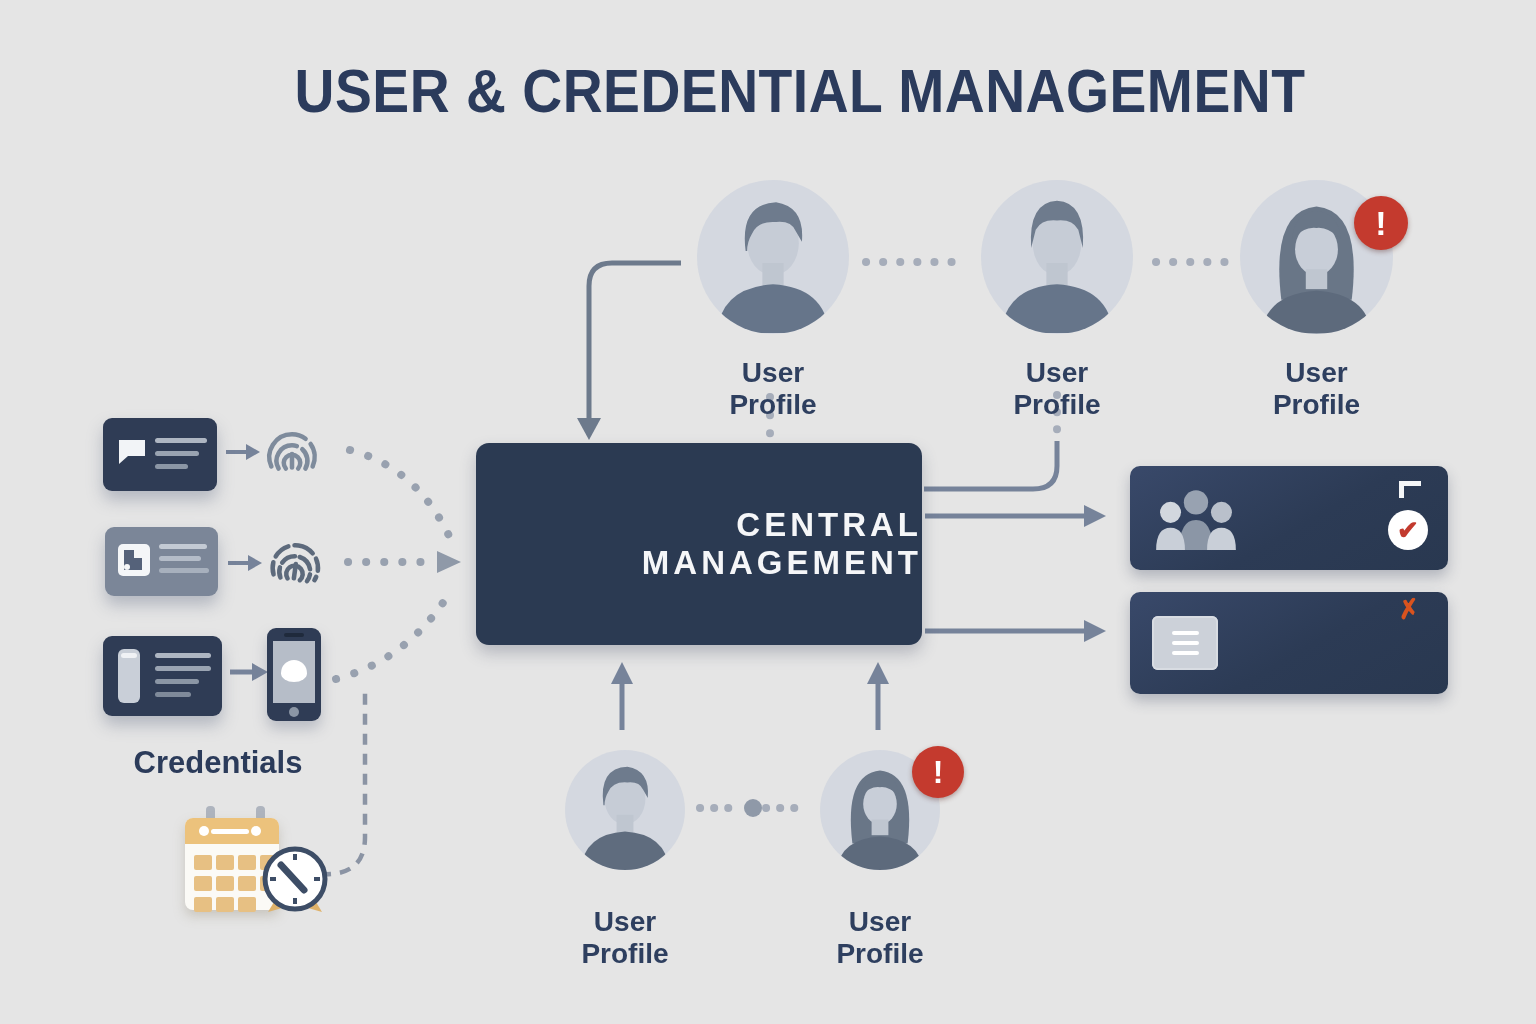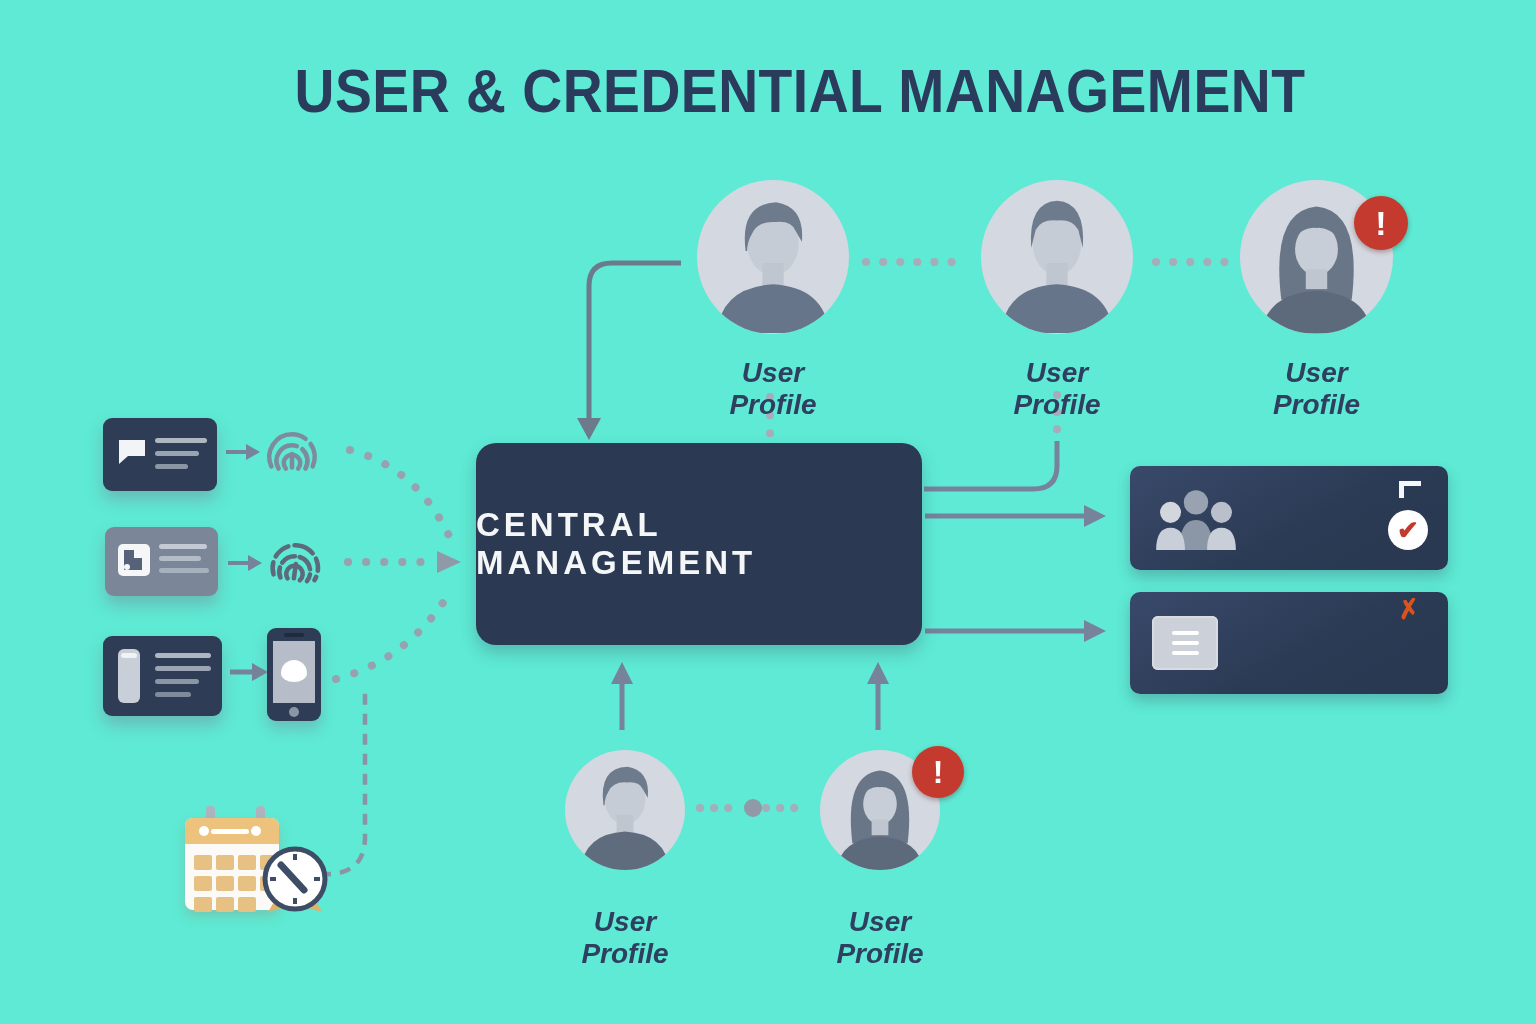--- a/index.html
+++ b/index.html
@@ -1,26 +1,26 @@
 <!DOCTYPE html>
 <html><head>
 <meta charset="utf-8">
 <style>
   html,body{margin:0;padding:0;background:#cfcfd6;}
-  .stage{position:relative;width:1536px;height:1024px;background:#5eead4;overflow:hidden;
+  .stage{position:relative;width:1536px;height:1024px;background:#e5e5e5;overflow:hidden;
          font-family:"Liberation Sans",sans-serif;}
   .abs{position:absolute;}
   
   .title{left:32px;top:58px;width:1536px;text-align:center;font-size:57px;font-weight:800;
          color:#2b3b5c;letter-spacing:.5px;transform:scale(.97,1.06);}
-  .node-label{font-size:28px;font-weight:700;color:#2e3f5f;text-align:center;font-style:italic;}
+  .node-label{font-size:28px;font-weight:700;color:#2e3f5f;text-align:center;}
   .section-label{font-size:31px;font-weight:700;color:#2b3b5a;}
   .caps{font-weight:800;letter-spacing:.5px;}
   
-  .navy-box{background:#2b3a52;border-radius:20px;box-shadow:0 8px 16px rgba(60,70,95,.28);}
+  .navy-box{background:#2b3a52;border-radius:13px;box-shadow:0 8px 16px rgba(60,70,95,.28);text-align:right;}
   .central{left:476px;top:443px;width:446px;height:202px;display:flex;align-items:center;justify-content:center;}
   .central span{color:#f5f6f8;font-size:33px;font-weight:800;letter-spacing:4px;}
   .out-box{background:linear-gradient(150deg,#39496a 0%,#2c3b55 55%,#293850 100%);
            border-radius:10px;box-shadow:0 7px 14px rgba(60,70,95,.3);}
   .out-label{color:#f3f5f8;font-size:27px;font-weight:800;letter-spacing:.5px;line-height:1.13;}
   
   .avatar{border-radius:50%;background:#d4d8e0;overflow:hidden;position:relative;}
   .avatar svg{position:absolute;left:0;top:0;width:100%;height:100%;}
   .badge{position:absolute;border-radius:50%;background:#c43a2e;color:#fff;display:flex;
          align-items:center;justify-content:center;font-weight:800;box-shadow:0 2px 5px rgba(90,40,35,.4);}
@@ -208,20 +208,21 @@
   </svg>
 
   <div class="abs" style="left:267px;top:628px;width:54px;height:93px;background:#2f3c55;border-radius:9px;box-shadow:0 8px 14px rgba(120,128,148,.4)">
     <div class="bar" style="left:17px;top:5px;width:20px;height:4px;background:#1f2a3c"></div>
     <div class="abs" style="left:6px;top:13px;width:42px;height:62px;background:#b6bdc8">
       <div class="abs" style="left:8px;top:19px;width:26px;height:22px;background:#fff;border-radius:50% 50% 50% 50%/60% 60% 40% 40%"></div>
     </div>
     <div class="abs" style="left:22px;top:79px;width:10px;height:10px;background:#8b96a5;border-radius:50%"></div>
   </div>
 
+  <div class="abs section-label" style="left:103px;top:745px;width:230px;text-align:center;font-size:31px">Credentials</div>
 
   <div class="abs" style="left:100px;top:800px;width:320px;height:170px">
     <div class="ring" style="left:106px;top:6px"></div>
     <div class="ring" style="left:156px;top:6px"></div>
     <div class="cal-body abs" style="left:85px;top:18px;width:94px;height:92px">
       <div class="cal-head abs" style="left:0;top:0;width:94px;height:26px">
         <div class="abs" style="left:14px;top:8px;width:10px;height:10px;background:#fff;border-radius:50%"></div>
         <div class="abs" style="left:66px;top:8px;width:10px;height:10px;background:#fff;border-radius:50%"></div>
         <div class="abs" style="left:26px;top:11px;width:38px;height:5px;background:#fff;border-radius:3px"></div>
       </div>

